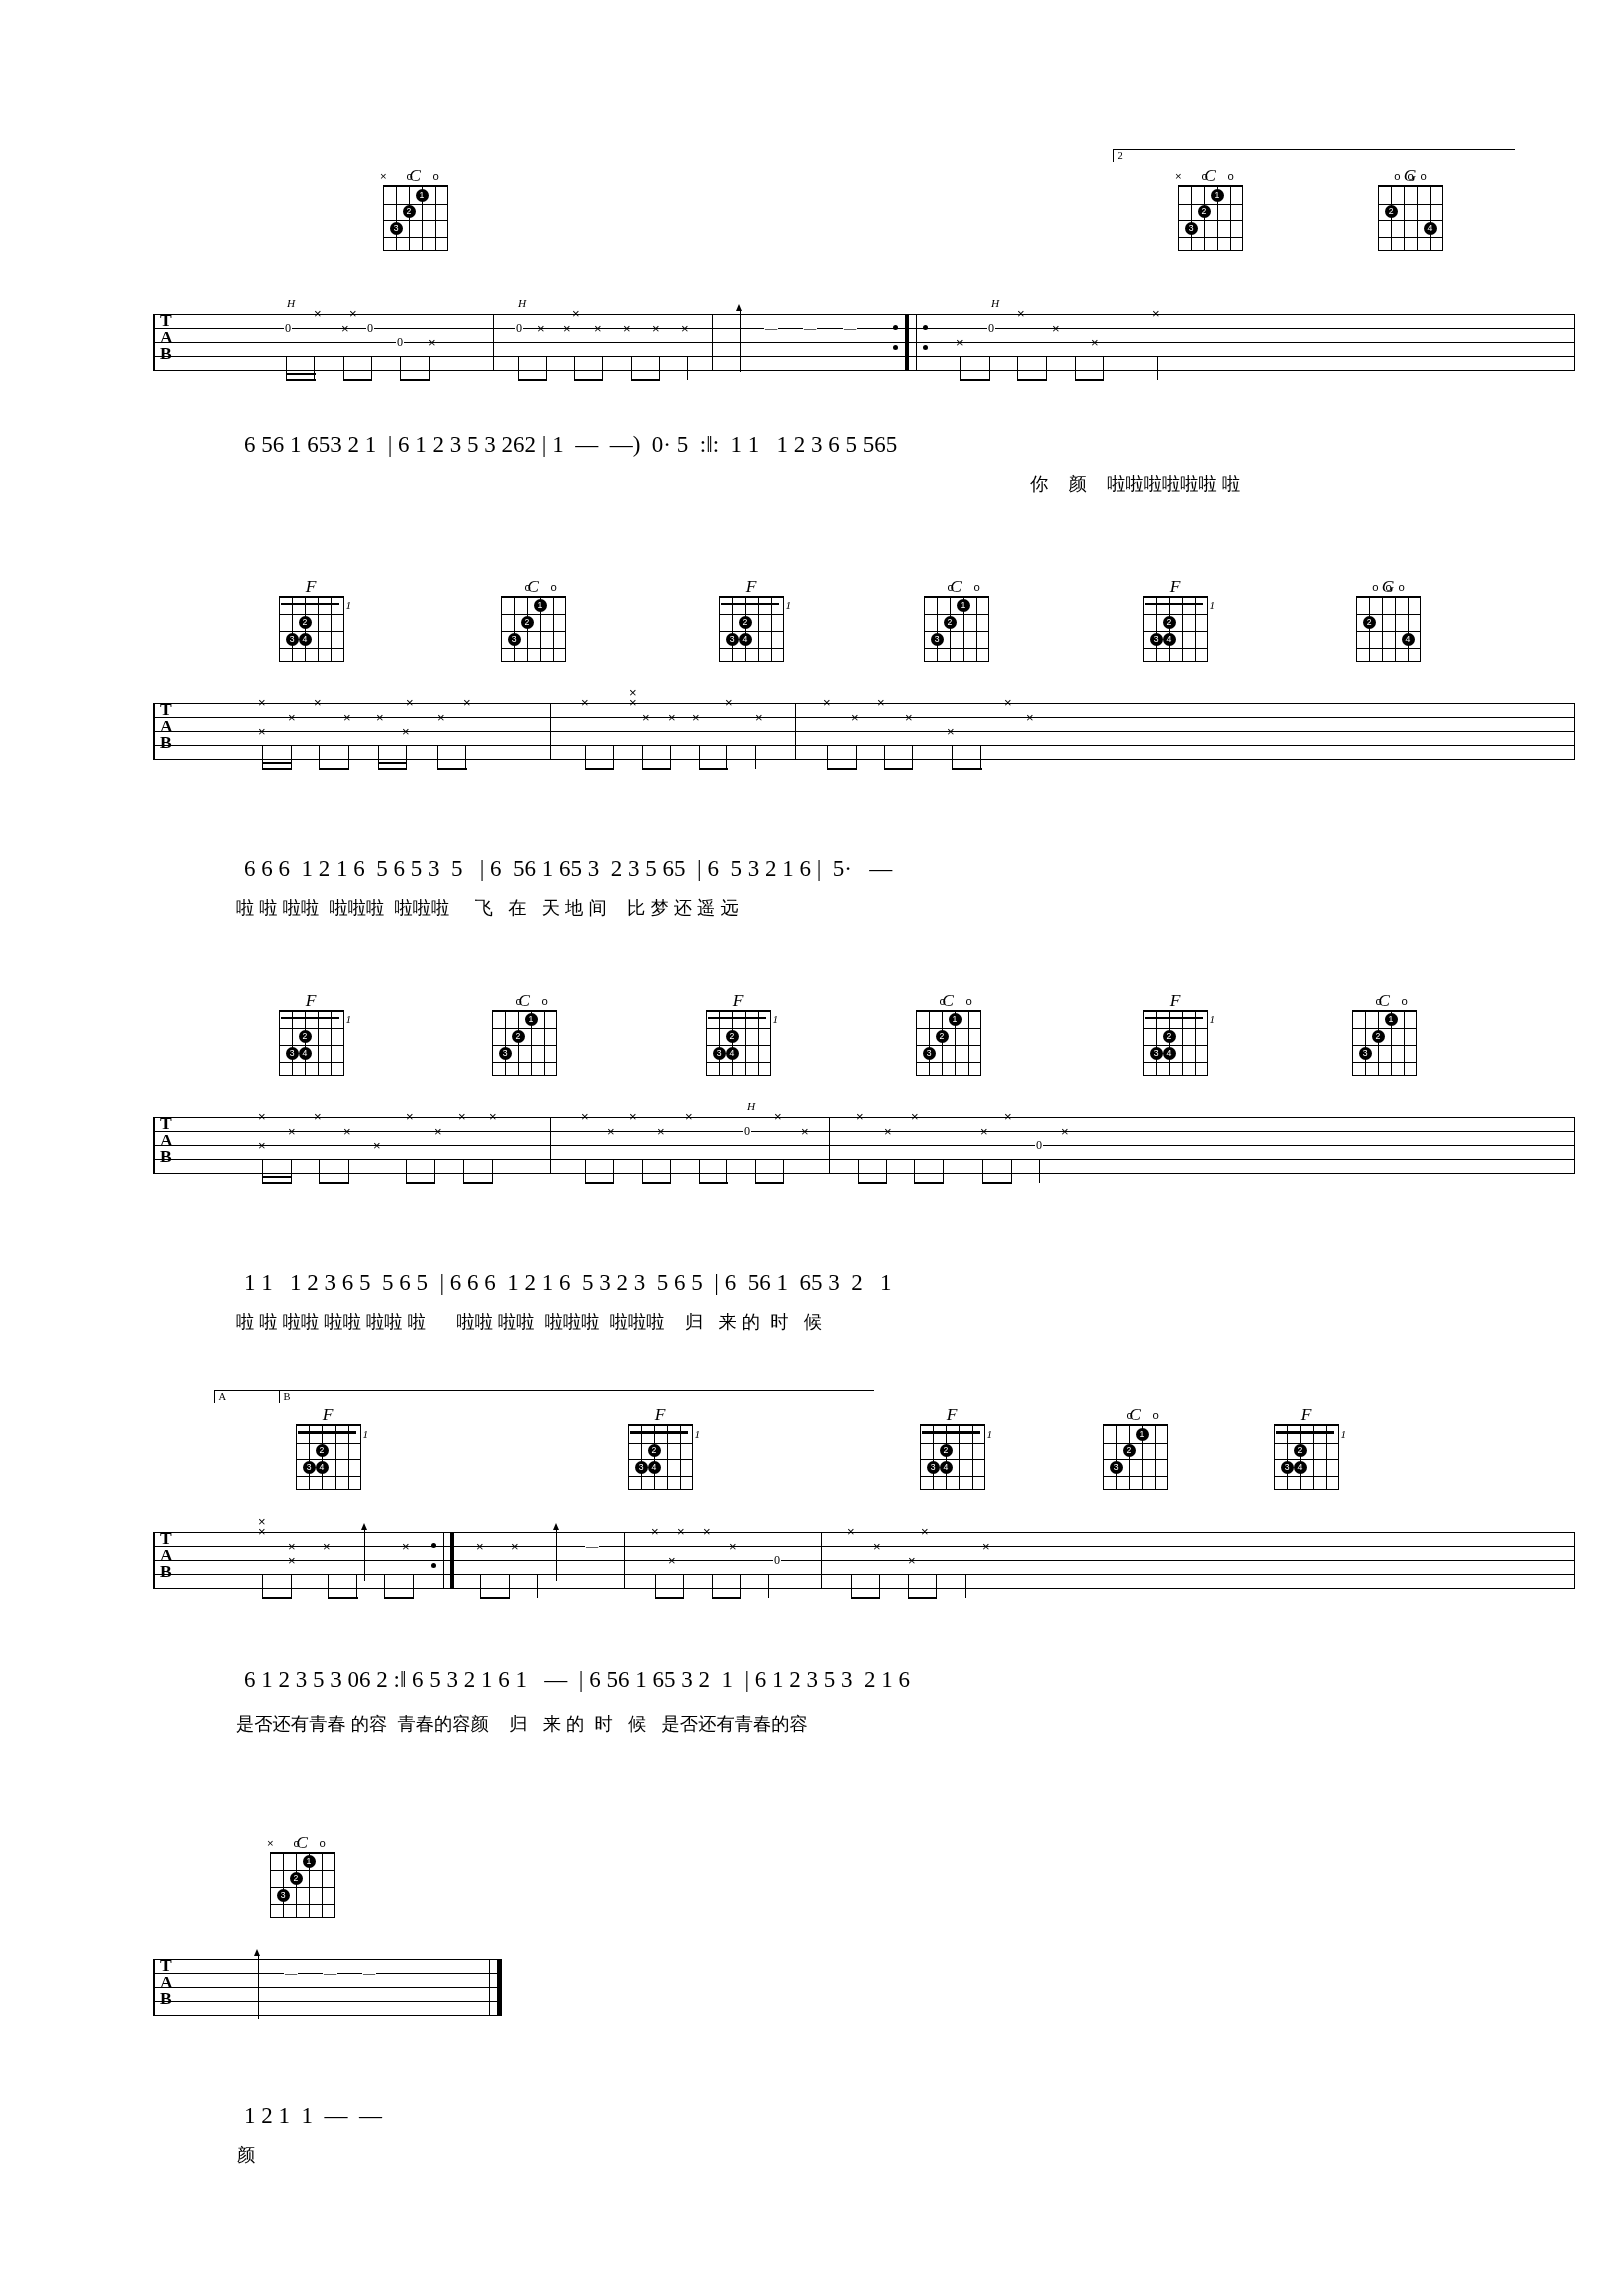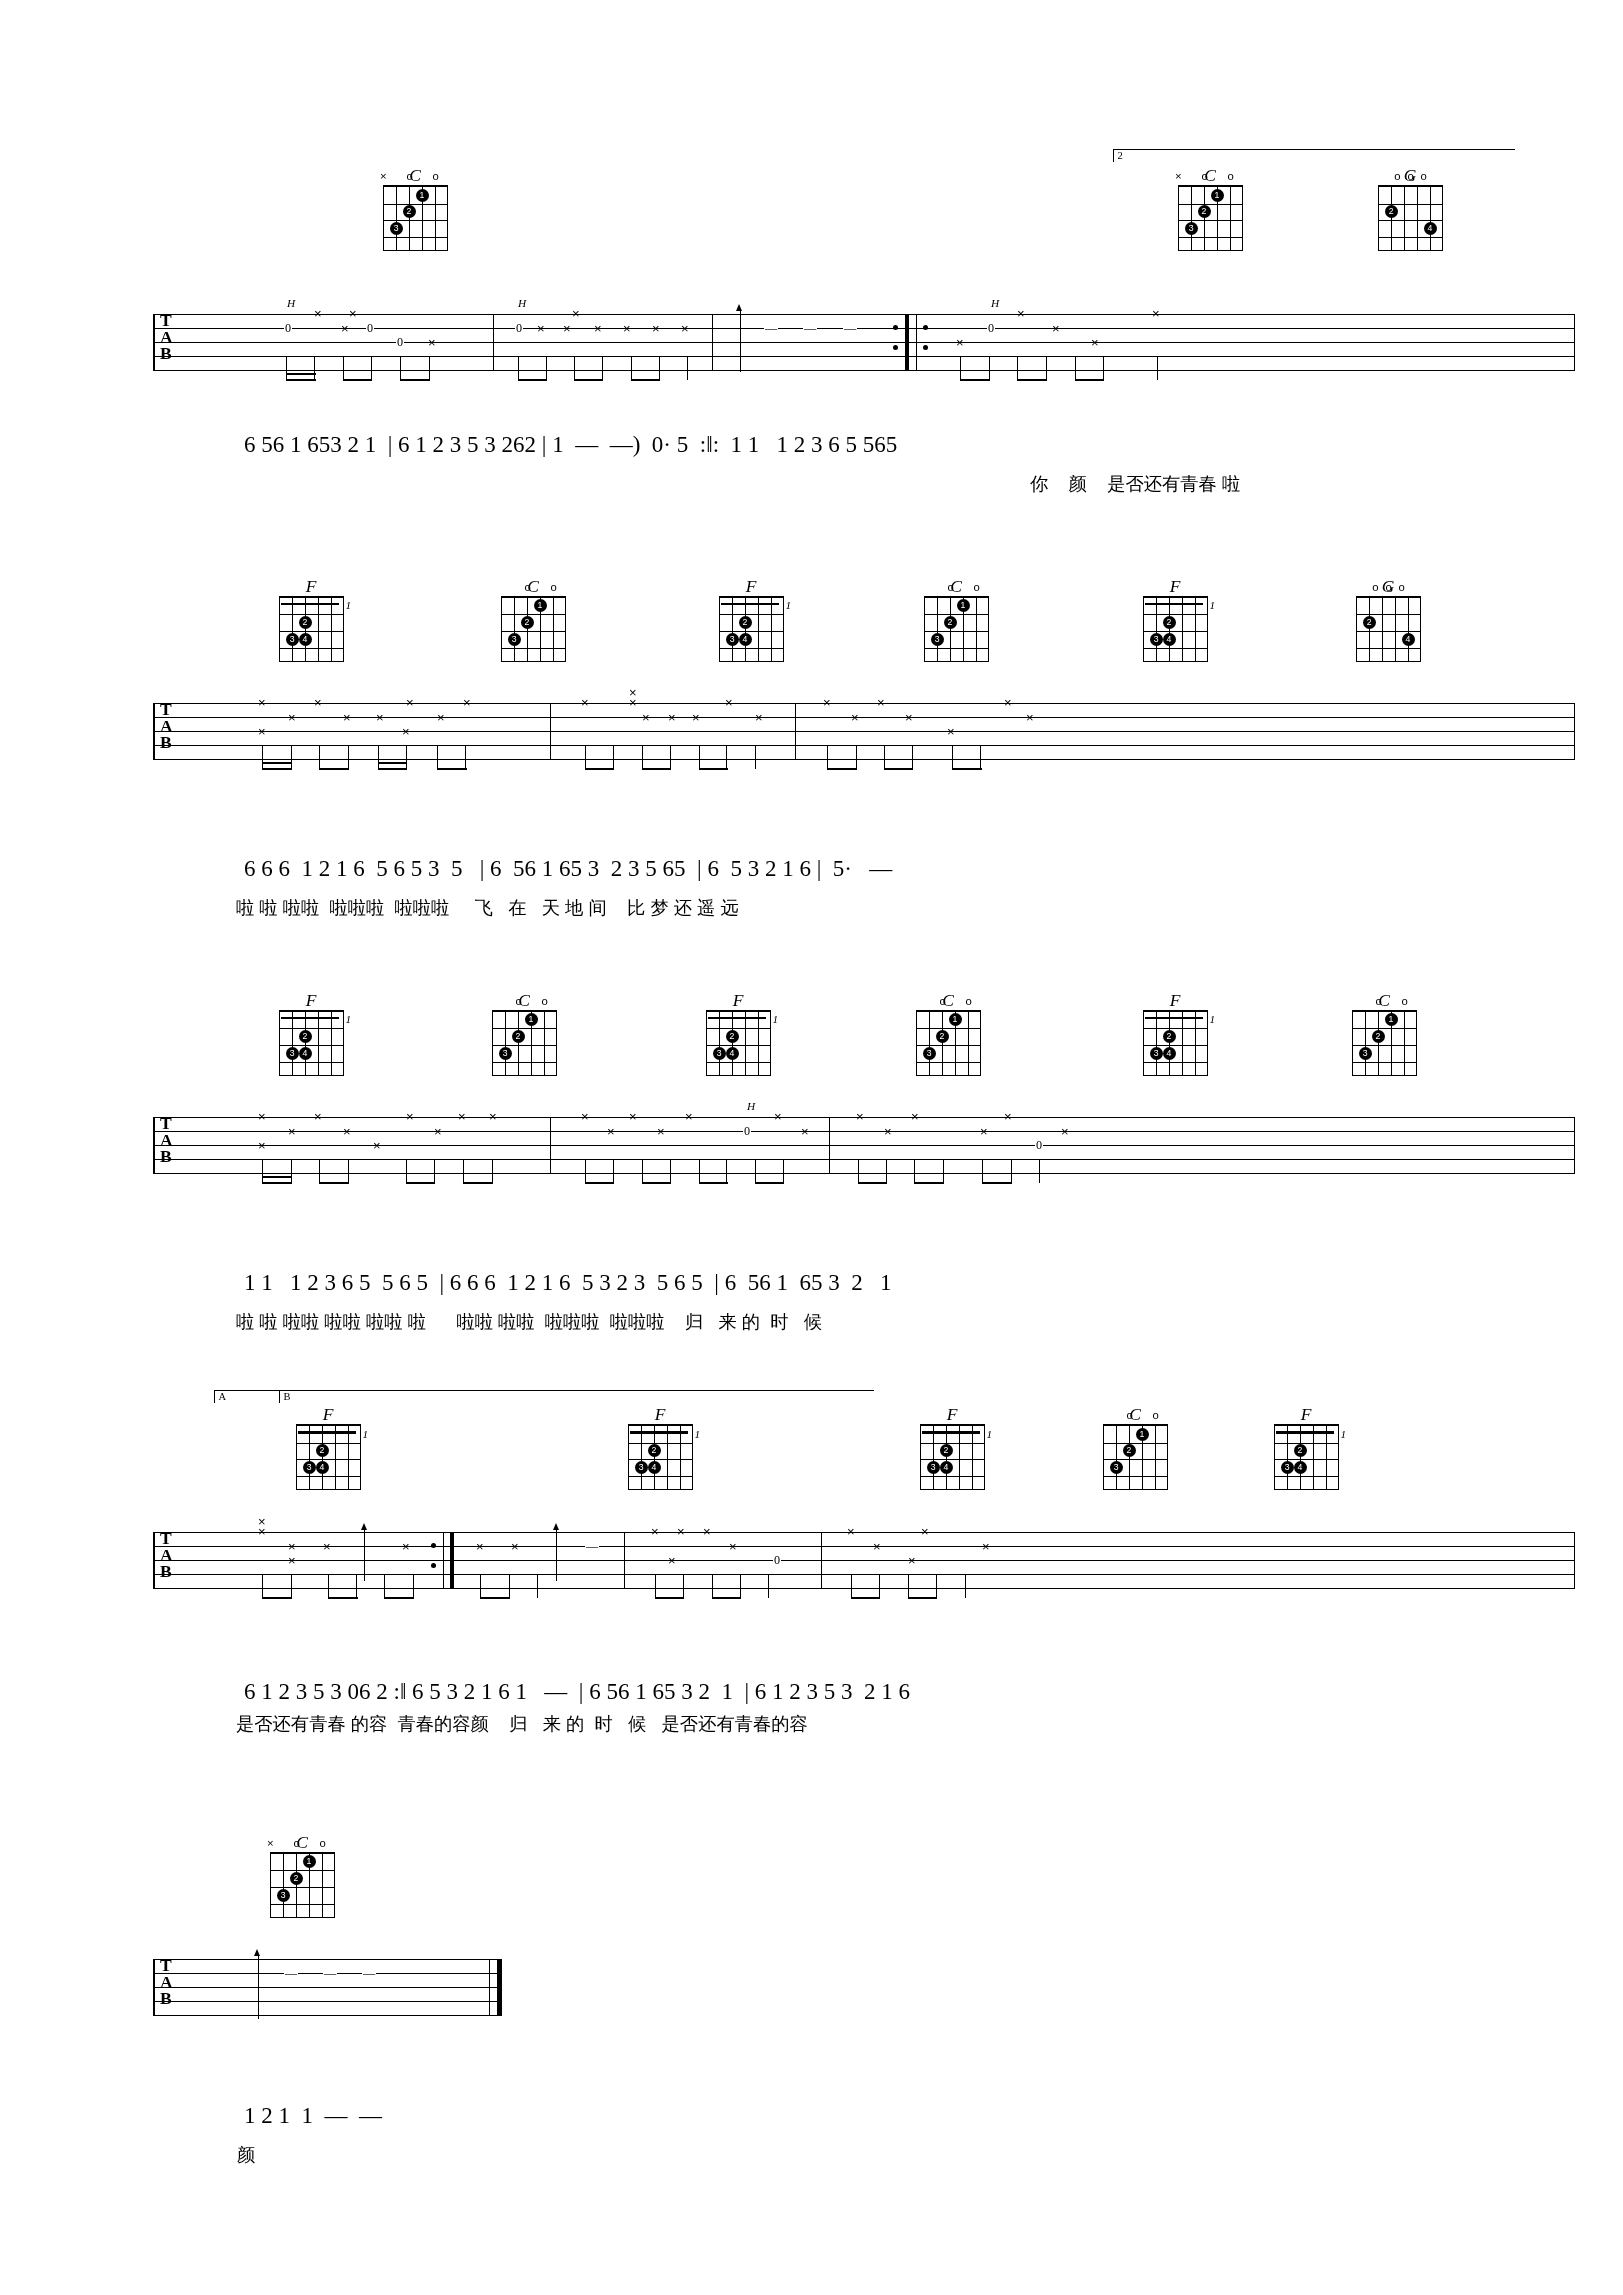--- a/index.html
+++ b/index.html
@@ -346,21 +346,21 @@
       <div class="stem" style="left:893px; top:42px; height:24.4px;"></div>
       <div class="beam" style="left:864px; top:65px; width:30px;"></div>
       <div class="stem" style="left:922px; top:42px; height:24.4px;"></div>
       <div class="stem" style="left:950px; top:42px; height:24.4px;"></div>
       <div class="beam" style="left:922px; top:65px; width:29px;"></div>
       <div class="stem" style="left:1004px; top:42px; height:24.4px;"></div>
       <div class="endbar" style="right:0; top:0; height:56px;"></div>
     </div>
 
     <div class="jianpu" style="left:244px; top:301px;">6 56 1 653 2 1  | 6 1 2 3 5 3 262 | 1  —  —)  0· 5  :‖:  1 1   1 2 3 6 5 565</div>
-    <div class="lyric" style="left:1030px; top:340px;">你    颜    是否还有青春 啦</div>
+    <div class="lyric" style="left:1030px; top:340px;">你    颜    啦啦啦啦啦啦 啦</div>
   </div>
 
   <div class="system" style="top:559px;">
     <div class="chords">
 
       <div class="chordbox" style="left:271px; top:17.5px;">
         <div class="chordname">F</div>
         <div class="grid">
           <div class="v" style="left:12.2px"></div>
             <div class="v" style="left:25px"></div>
@@ -914,21 +914,21 @@
       <div class="stem" style="left:698px; top:42px; height:24.4px;"></div>
       <div class="stem" style="left:726px; top:42px; height:24.4px;"></div>
       <div class="beam" style="left:698px; top:65px; width:29px;"></div>
       <div class="stem" style="left:755px; top:42px; height:24.4px;"></div>
       <div class="stem" style="left:783px; top:42px; height:24.4px;"></div>
       <div class="beam" style="left:755px; top:65px; width:29px;"></div>
       <div class="stem" style="left:812px; top:42px; height:24.4px;"></div>
       <div class="endbar" style="right:0; top:0; height:56px;"></div>
     </div>
 
-    <div class="jianpu" style="left:244px; top:300px;text-align:right;">6 1 2 3 5 3 06 2 :‖ 6 5 3 2 1 6 1   —  | 6 56 1 65 3 2  1  | 6 1 2 3 5 3  2 1 6</div>
+    <div class="jianpu" style="left:244px; top:288px;text-align:right;">6 1 2 3 5 3 06 2 :‖ 6 5 3 2 1 6 1   —  | 6 56 1 65 3 2  1  | 6 1 2 3 5 3  2 1 6</div>
     <div class="lyric" style="left:236px; top:332px;">是否还有青春 的容  青春的容颜    归   来 的  时   候   是否还有青春的容</div>
   </div>
 
   <div class="system" style="top:1815px;">
     <div class="chords">
       <div class="chordbox" style="left:262px; top:17.5px;">
         <div class="chordname">C</div>
         <div class="grid">
           <div class="v" style="left:12.2px"></div>
             <div class="v" style="left:25px"></div>

